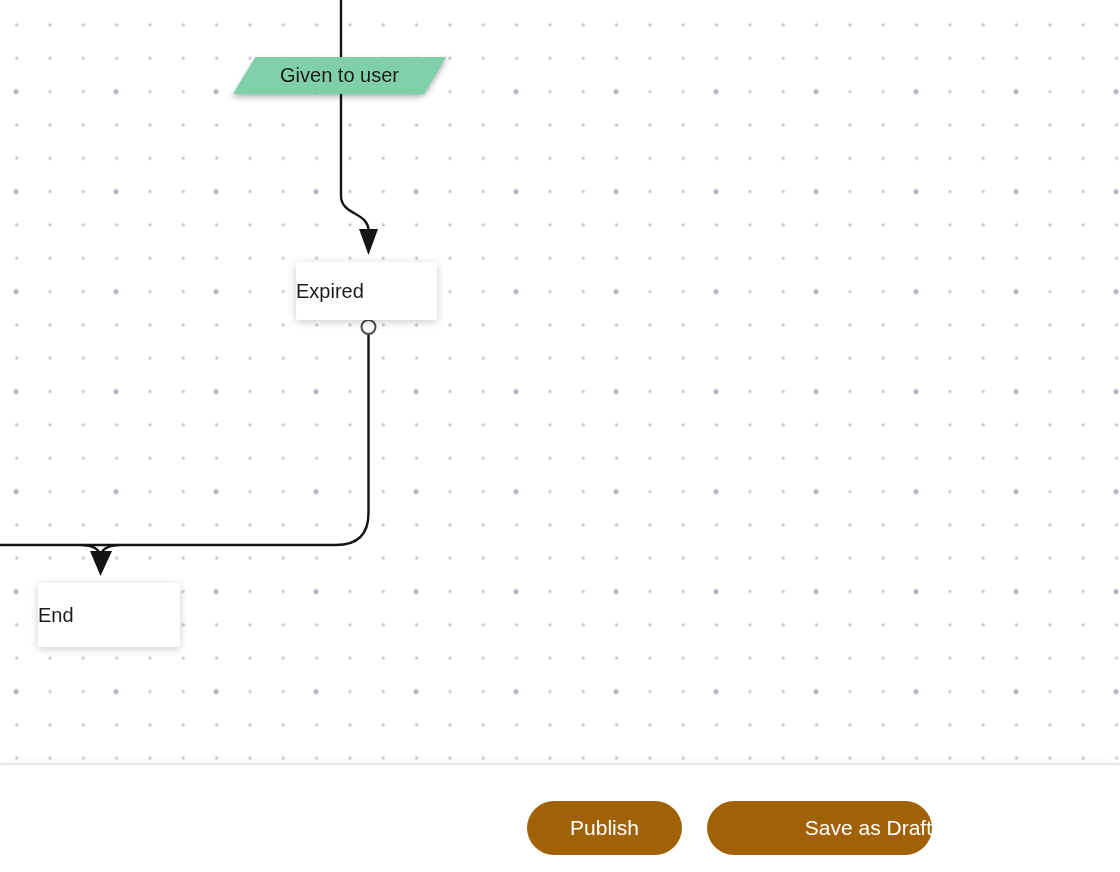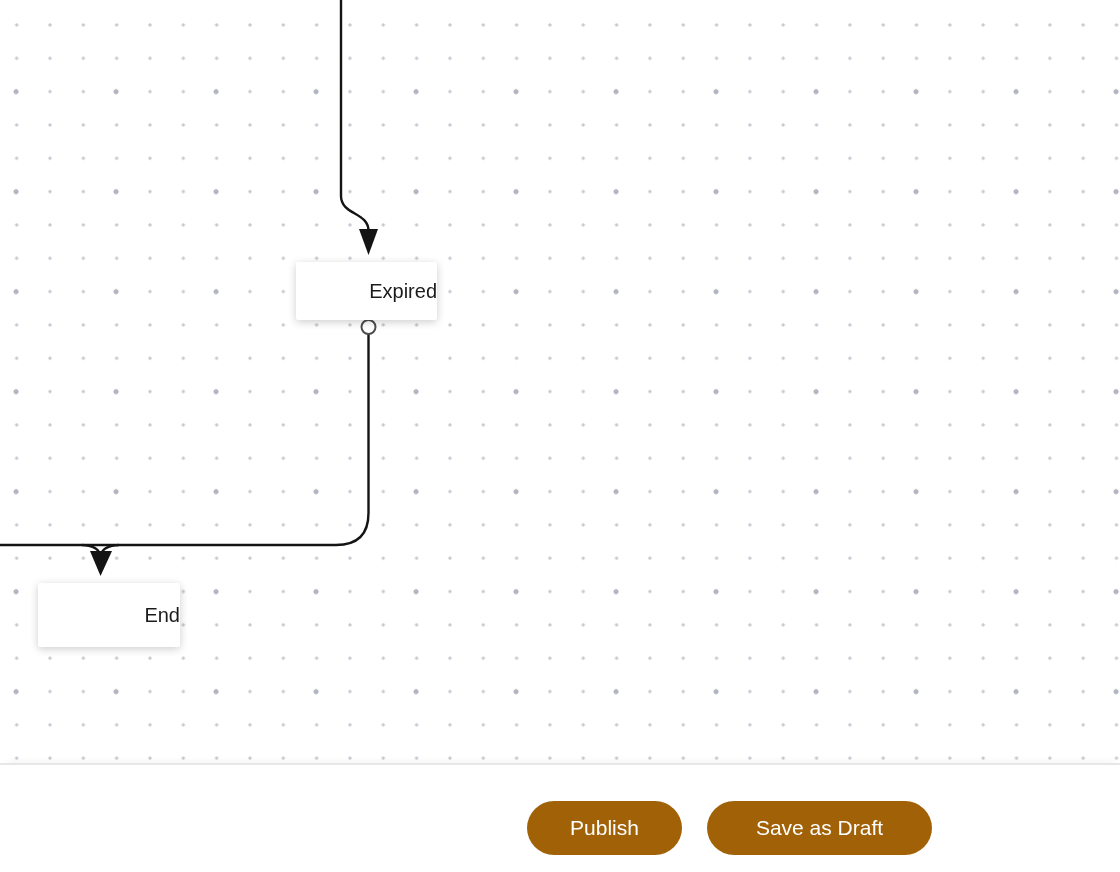--- a/index.html
+++ b/index.html
@@ -74,21 +74,21 @@
     line-height: 37px;
     transform: translateX(11px);
   }
   .node-box {
     position: absolute;
     background: #ffffff;
     border-radius: 2px;
     box-shadow: 0 2px 9px rgba(0,0,0,0.20);
     display: flex;
     align-items: center;
-    justify-content: flex-end;
+    justify-content: flex-start;
   }
   .node-expired { left: 296px; top: 262px; width: 141px; height: 58px; }
   .node-end     { left: 38px;  top: 583px; width: 142px; height: 64px; }
   
   .footer {
     position: absolute;
     left: 0; top: 763px;
     width: 1120px;
     height: 109px;
     background: #ffffff;
@@ -109,21 +109,21 @@
     background: #a16207;
     border: none;
     color: #ffffff;
   }
   .btn-secondary {
     background: #ffffff;
     border: 2px solid #e6e6e8;
     color: #8b8b90;
   }
   .btn-publish { left: 527px; width: 155px; }
-  .btn-save    { left: 707px; width: 225px; }
+  .btn-save    { left: 707px; width: 225px; text-align: right; }
   .btn-cancel  { left: 957px; width: 144px; }
 </style>
 </head>
 <body>
 
 <div class="app">
 
   <div class="canvas">
 
     <svg class="connectors" viewBox="0 0 1120 763" xmlns="http://www.w3.org/2000/svg">
@@ -132,20 +132,23 @@
       <polygon class="arrowhead" points="359,229 378,229 368.5,255"></polygon>
 
       <path class="edge" d="M 368.5 334 L 368.5 513 Q 368.5 545, 336 545 L 0 545"></path>
 
       <path class="edge" d="M 119 545 Q 103 546, 101.5 554 M 82 545 Q 98 546, 99.5 554"></path>
       <polygon class="arrowhead" points="90,551 112,551 100.5,576"></polygon>
 
       <circle class="port-circle" cx="368.5" cy="327" r="7"></circle>
     </svg>
 
+    <div class="node-parallelogram">
+      <span class="node-label">Given to user</span>
+    </div>
 
     <div class="node-box node-expired">
       <span class="node-label">Expired</span>
     </div>
 
     <div class="node-box node-end">
       <span class="node-label">End</span>
     </div>
 
   </div>

